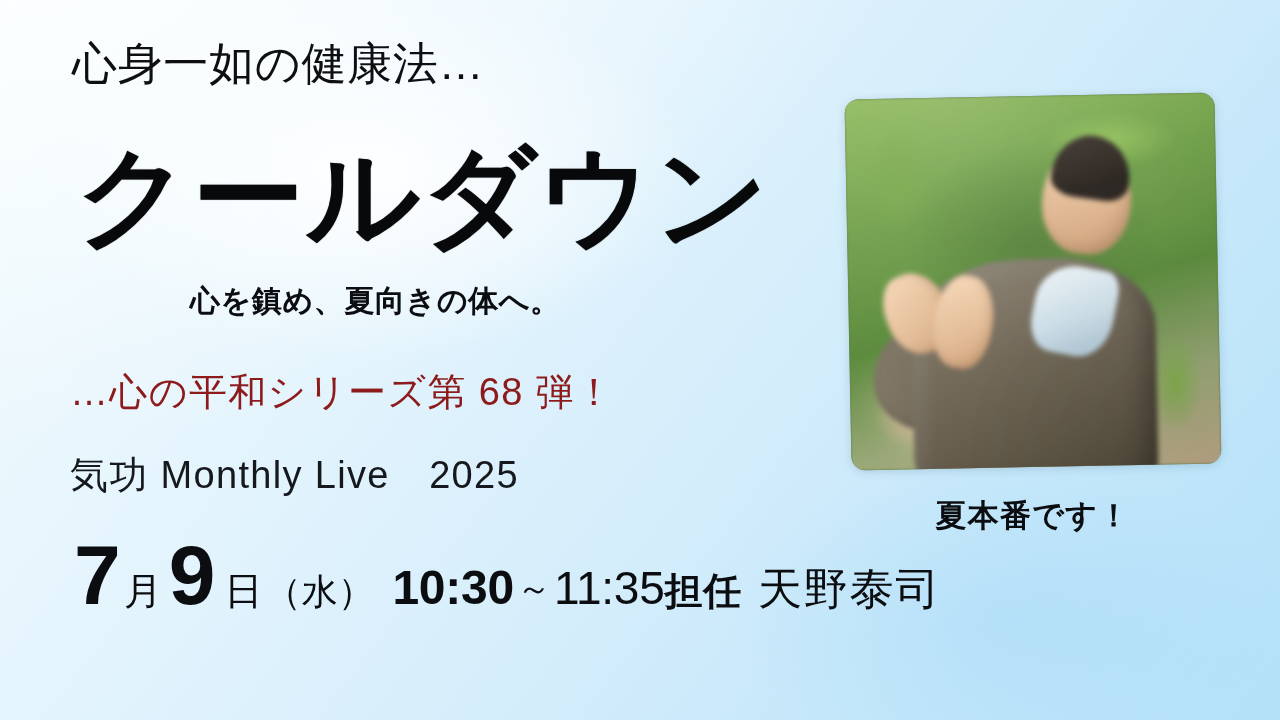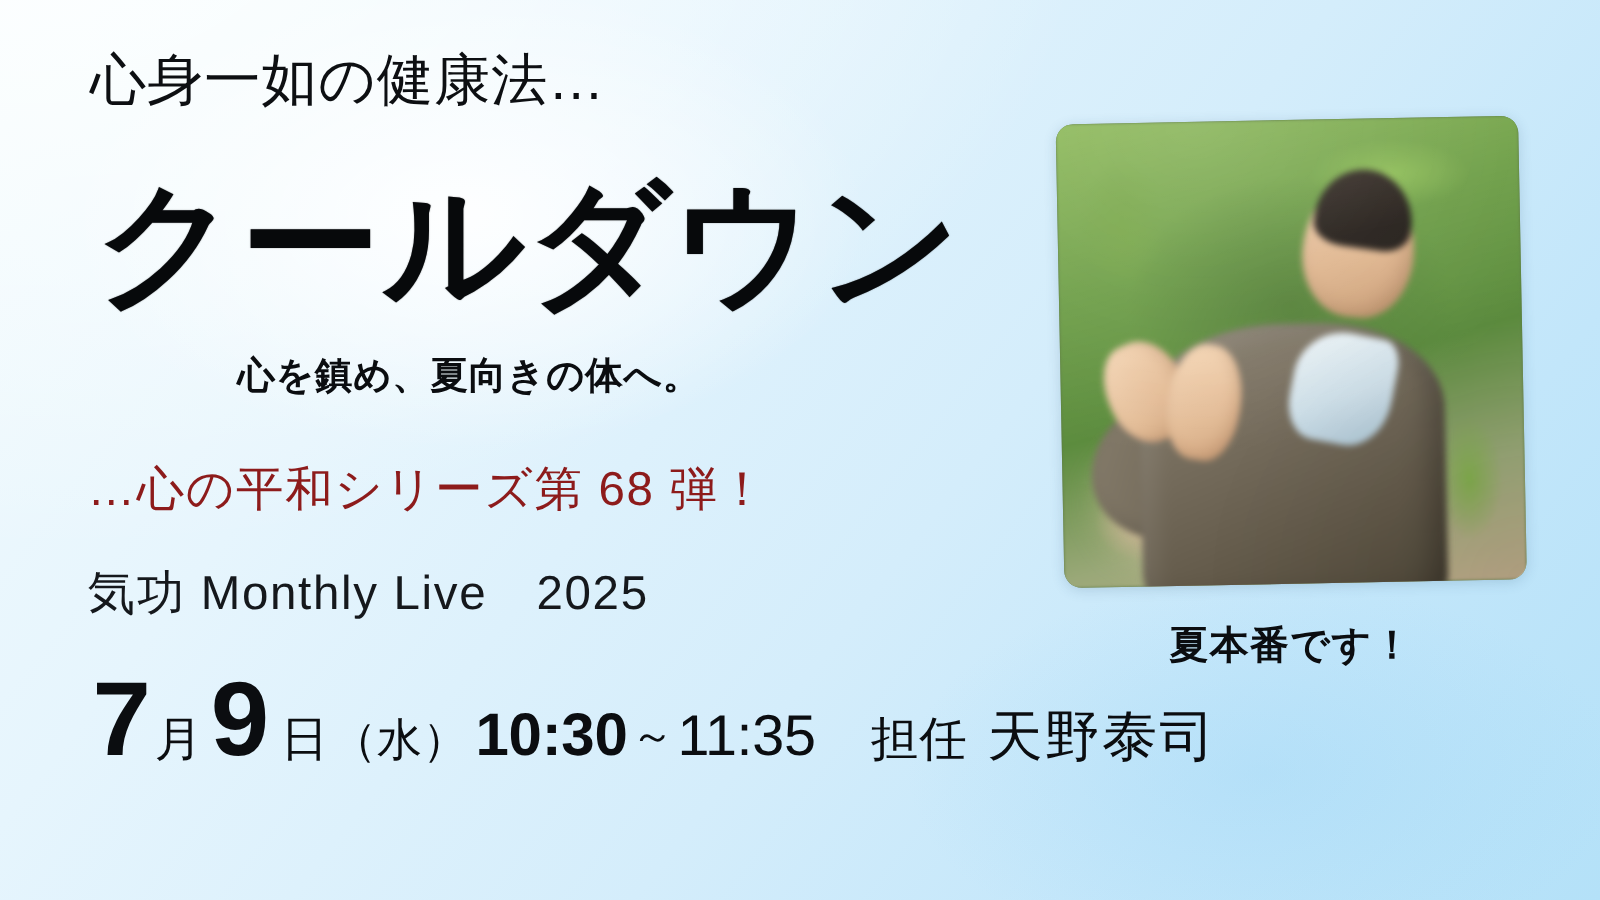--- a/index.html
+++ b/index.html
@@ -142,42 +142,41 @@
     font-weight: 300;
     line-height: 1;
     letter-spacing: 0.01em;
     margin: 0 2px;
   }
   .datestrip .time-start {
     font-size: 48px;
     font-weight: 700;
     line-height: 1;
     letter-spacing: -0.005em;
-    margin-left: 4px;
+    margin-left: 16px;
   }
   .datestrip .tilde {
     font-size: 34px;
     font-weight: 300;
     line-height: 1;
     margin: 0 3px;
     position: relative;
     top: -4px;
   }
   .datestrip .time-end {
     font-size: 46px;
     font-weight: 300;
     line-height: 1;
     letter-spacing: -0.005em;
   }
   .datestrip .teacher-label {
     font-size: 38px;
-    font-weight: 400;
+    font-weight: 700;
     line-height: 1;
     letter-spacing: 0.02em;
-    margin-left: 44px;
   }
   .datestrip .teacher-name {
     font-size: 44px;
     font-weight: 300;
     line-height: 1;
     letter-spacing: 0.04em;
     margin-left: 16px;
   }
 
   

